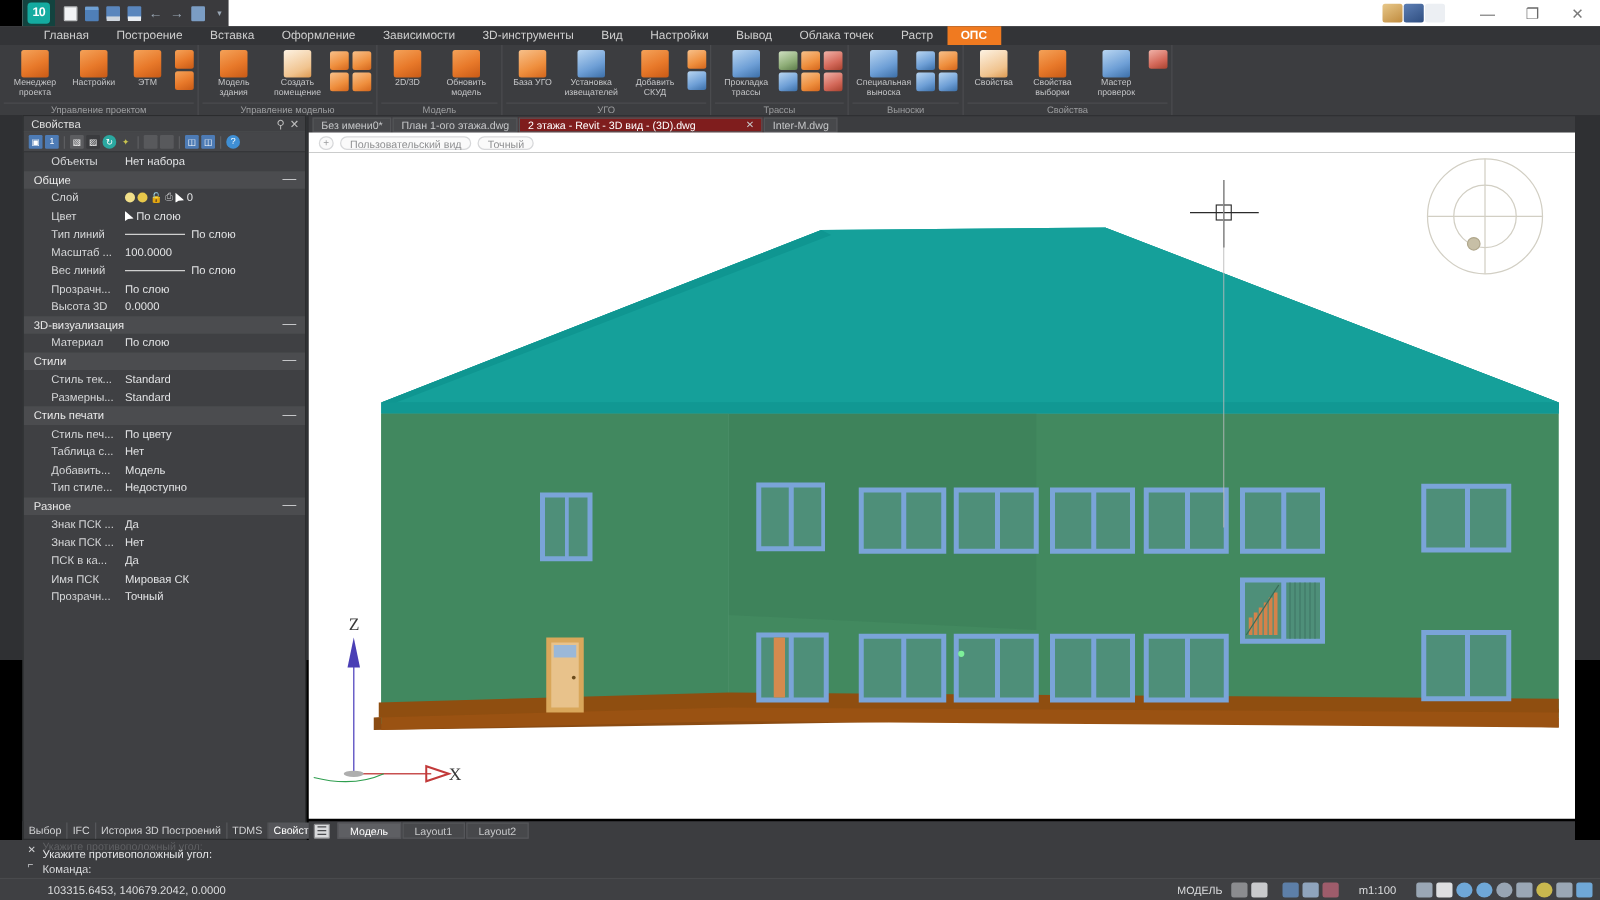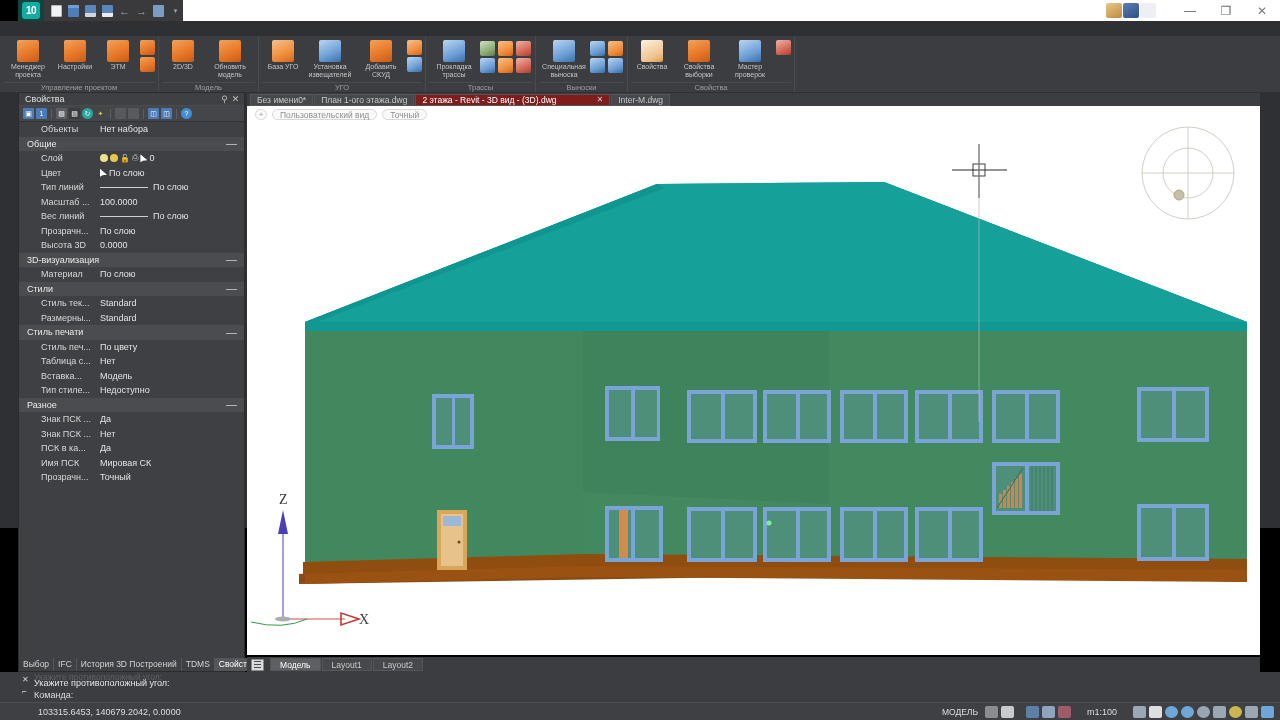--- a/index.html
+++ b/index.html
@@ -286,20 +286,34 @@
         <div class="tb-sm-icon" style="background:linear-gradient(150deg,#e8c88a,#c08b3e);"></div>
         <div class="tb-sm-icon" style="background:linear-gradient(150deg,#5d7fb5,#2f4e80);"></div>
         <div class="tb-sm-icon" style="background:#eceff3;"></div>
       </div>
       <div class="win-btn">—</div>
       <div class="win-btn">❐</div>
       <div class="win-btn close">✕</div>
     </div>
   </div>
 
+  <div class="ribbon-tabs" id="ribbonTabs">
+      <div class="rtab">Главная</div>
+      <div class="rtab">Построение</div>
+      <div class="rtab">Вставка</div>
+      <div class="rtab">Оформление</div>
+      <div class="rtab">Зависимости</div>
+      <div class="rtab">3D-инструменты</div>
+      <div class="rtab">Вид</div>
+      <div class="rtab">Настройки</div>
+      <div class="rtab">Вывод</div>
+      <div class="rtab">Облака точек</div>
+      <div class="rtab">Растр</div>
+      <div class="rtab active">ОПС</div>
+    </div>
 
   <div class="ribbon" id="ribbonPanel">
       <div class="rgroup">
         <div class="rgroup-items">
           <div class="rbtn wide">
             <div class="rbtn-ico ic-or"></div>
             <div class="rbtn-lbl">Менеджер проекта</div>
           </div>
           <div class="rbtn">
             <div class="rbtn-ico ic-or"></div>
@@ -308,20 +322,39 @@
           <div class="rbtn">
             <div class="rbtn-ico ic-or"></div>
             <div class="rbtn-lbl">ЭТМ</div>
           </div>
           <div class="rsmall-col">
             <div class="rsmall ic-or"></div>
             <div class="rsmall ic-or"></div>
           </div>
         </div>
         <div class="rgroup-title">Управление проектом</div>
+      </div>
+      <div class="rgroup">
+        <div class="rgroup-items">
+          <div class="rbtn wide">
+            <div class="rbtn-ico ic-or"></div>
+            <div class="rbtn-lbl">Модель здания</div>
+          </div>
+          <div class="rbtn wide">
+            <div class="rbtn-ico ic-wh"></div>
+            <div class="rbtn-lbl">Создать помещение</div>
+          </div>
+          <div class="rsmall-grid">
+            <div class="rsmall ic-or2"></div>
+            <div class="rsmall ic-or2"></div>
+            <div class="rsmall ic-or2"></div>
+            <div class="rsmall ic-or2"></div>
+          </div>
+        </div>
+        <div class="rgroup-title">Управление моделью</div>
       </div>
       <div class="rgroup">
         <div class="rgroup-items">
           <div class="rbtn">
             <div class="rbtn-ico ic-or"></div>
             <div class="rbtn-lbl">2D/3D</div>
           </div>
           <div class="rbtn wide">
             <div class="rbtn-ico ic-or"></div>
             <div class="rbtn-lbl">Обновить модель</div>
@@ -506,21 +539,21 @@
         </div>
         <div class="prow">
           <div class="pk">Стиль печ...</div>
           <div class="pv">По цвету</div>
         </div>
         <div class="prow">
           <div class="pk">Таблица с...</div>
           <div class="pv">Нет</div>
         </div>
         <div class="prow">
-          <div class="pk">Вставка...</div>
+          <div class="pk">Добавить...</div>
           <div class="pv">Модель</div>
         </div>
         <div class="prow">
           <div class="pk">Тип стиле...</div>
           <div class="pv">Недоступно</div>
         </div>
         <div class="psection">
           <span>Разное</span>
           <span class="minus">—</span>
         </div>

